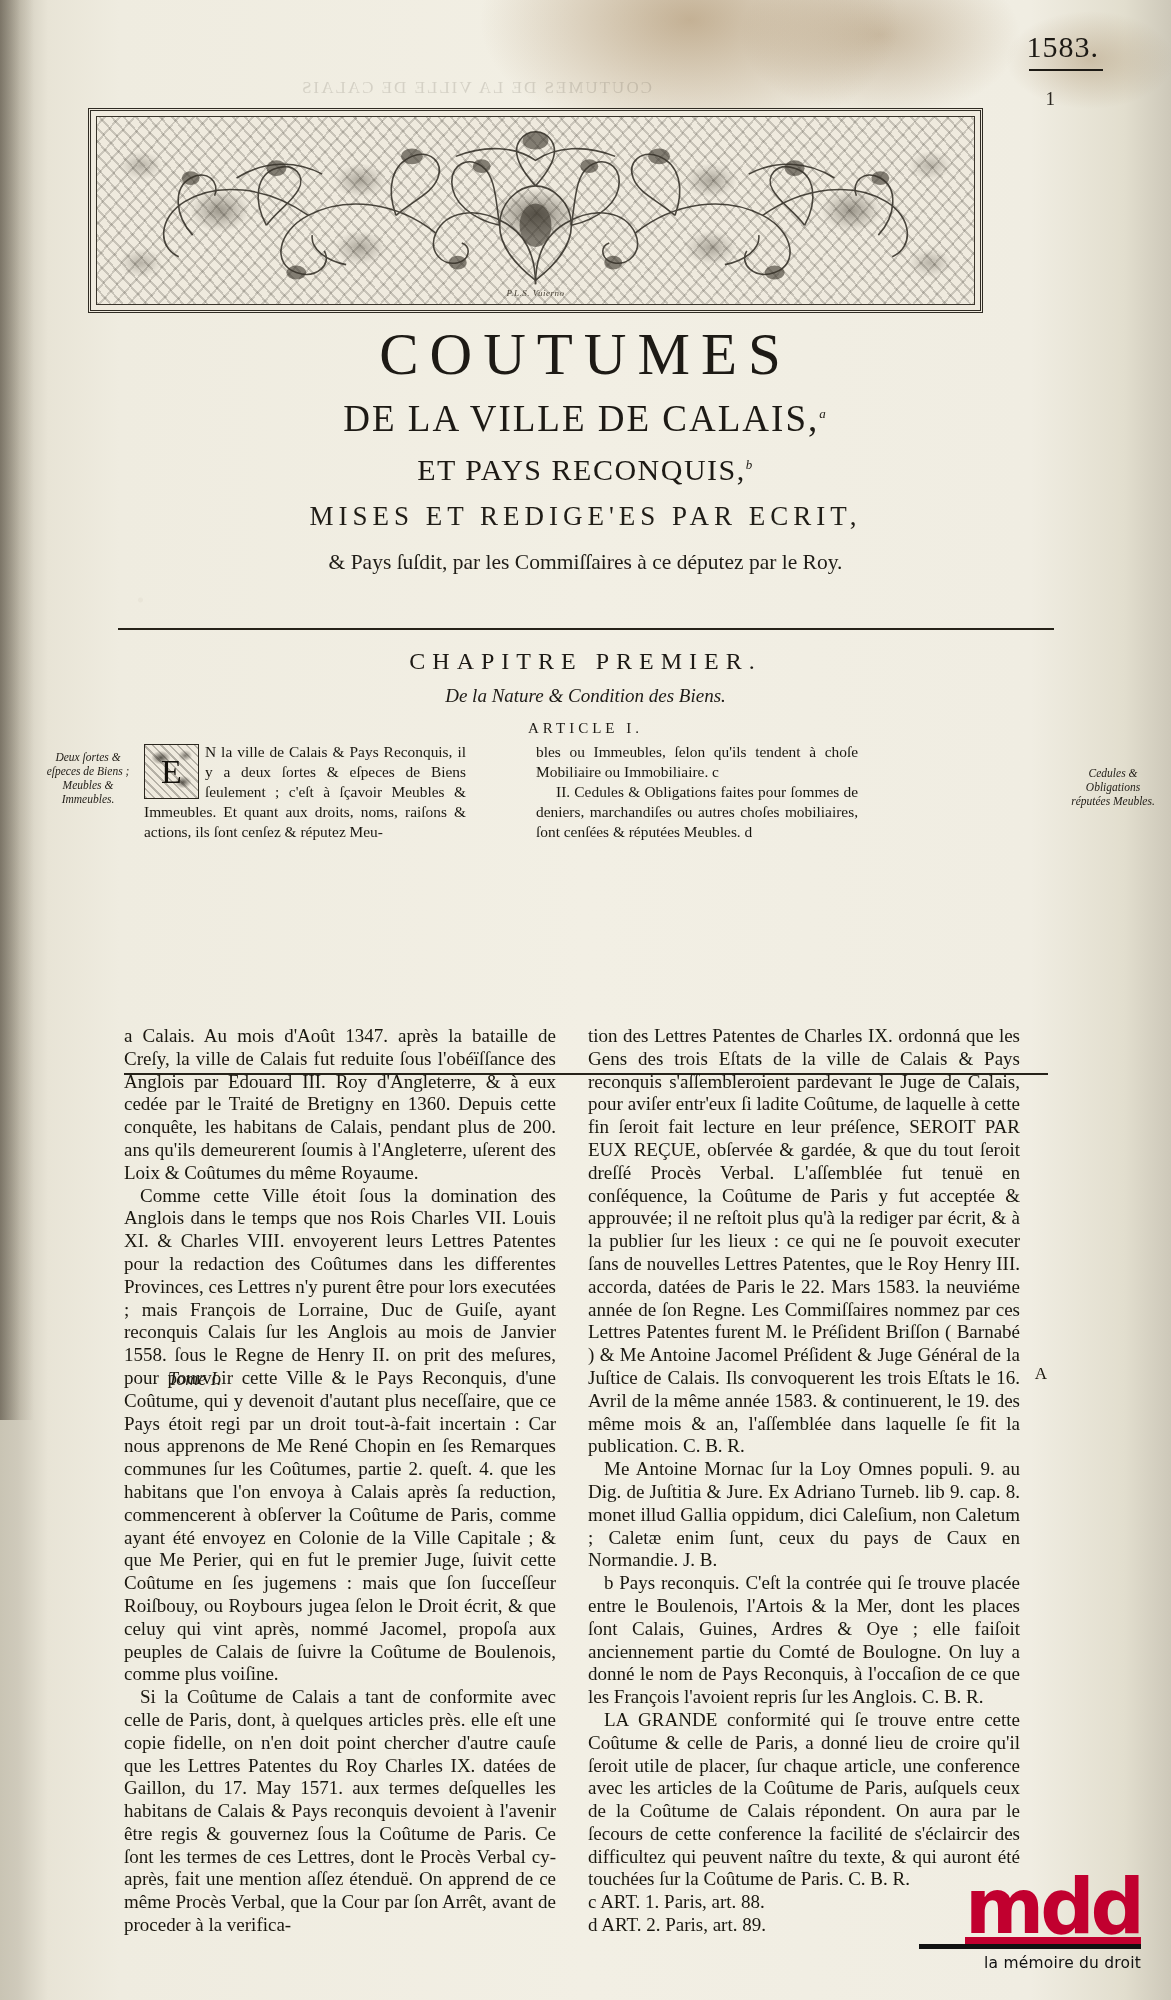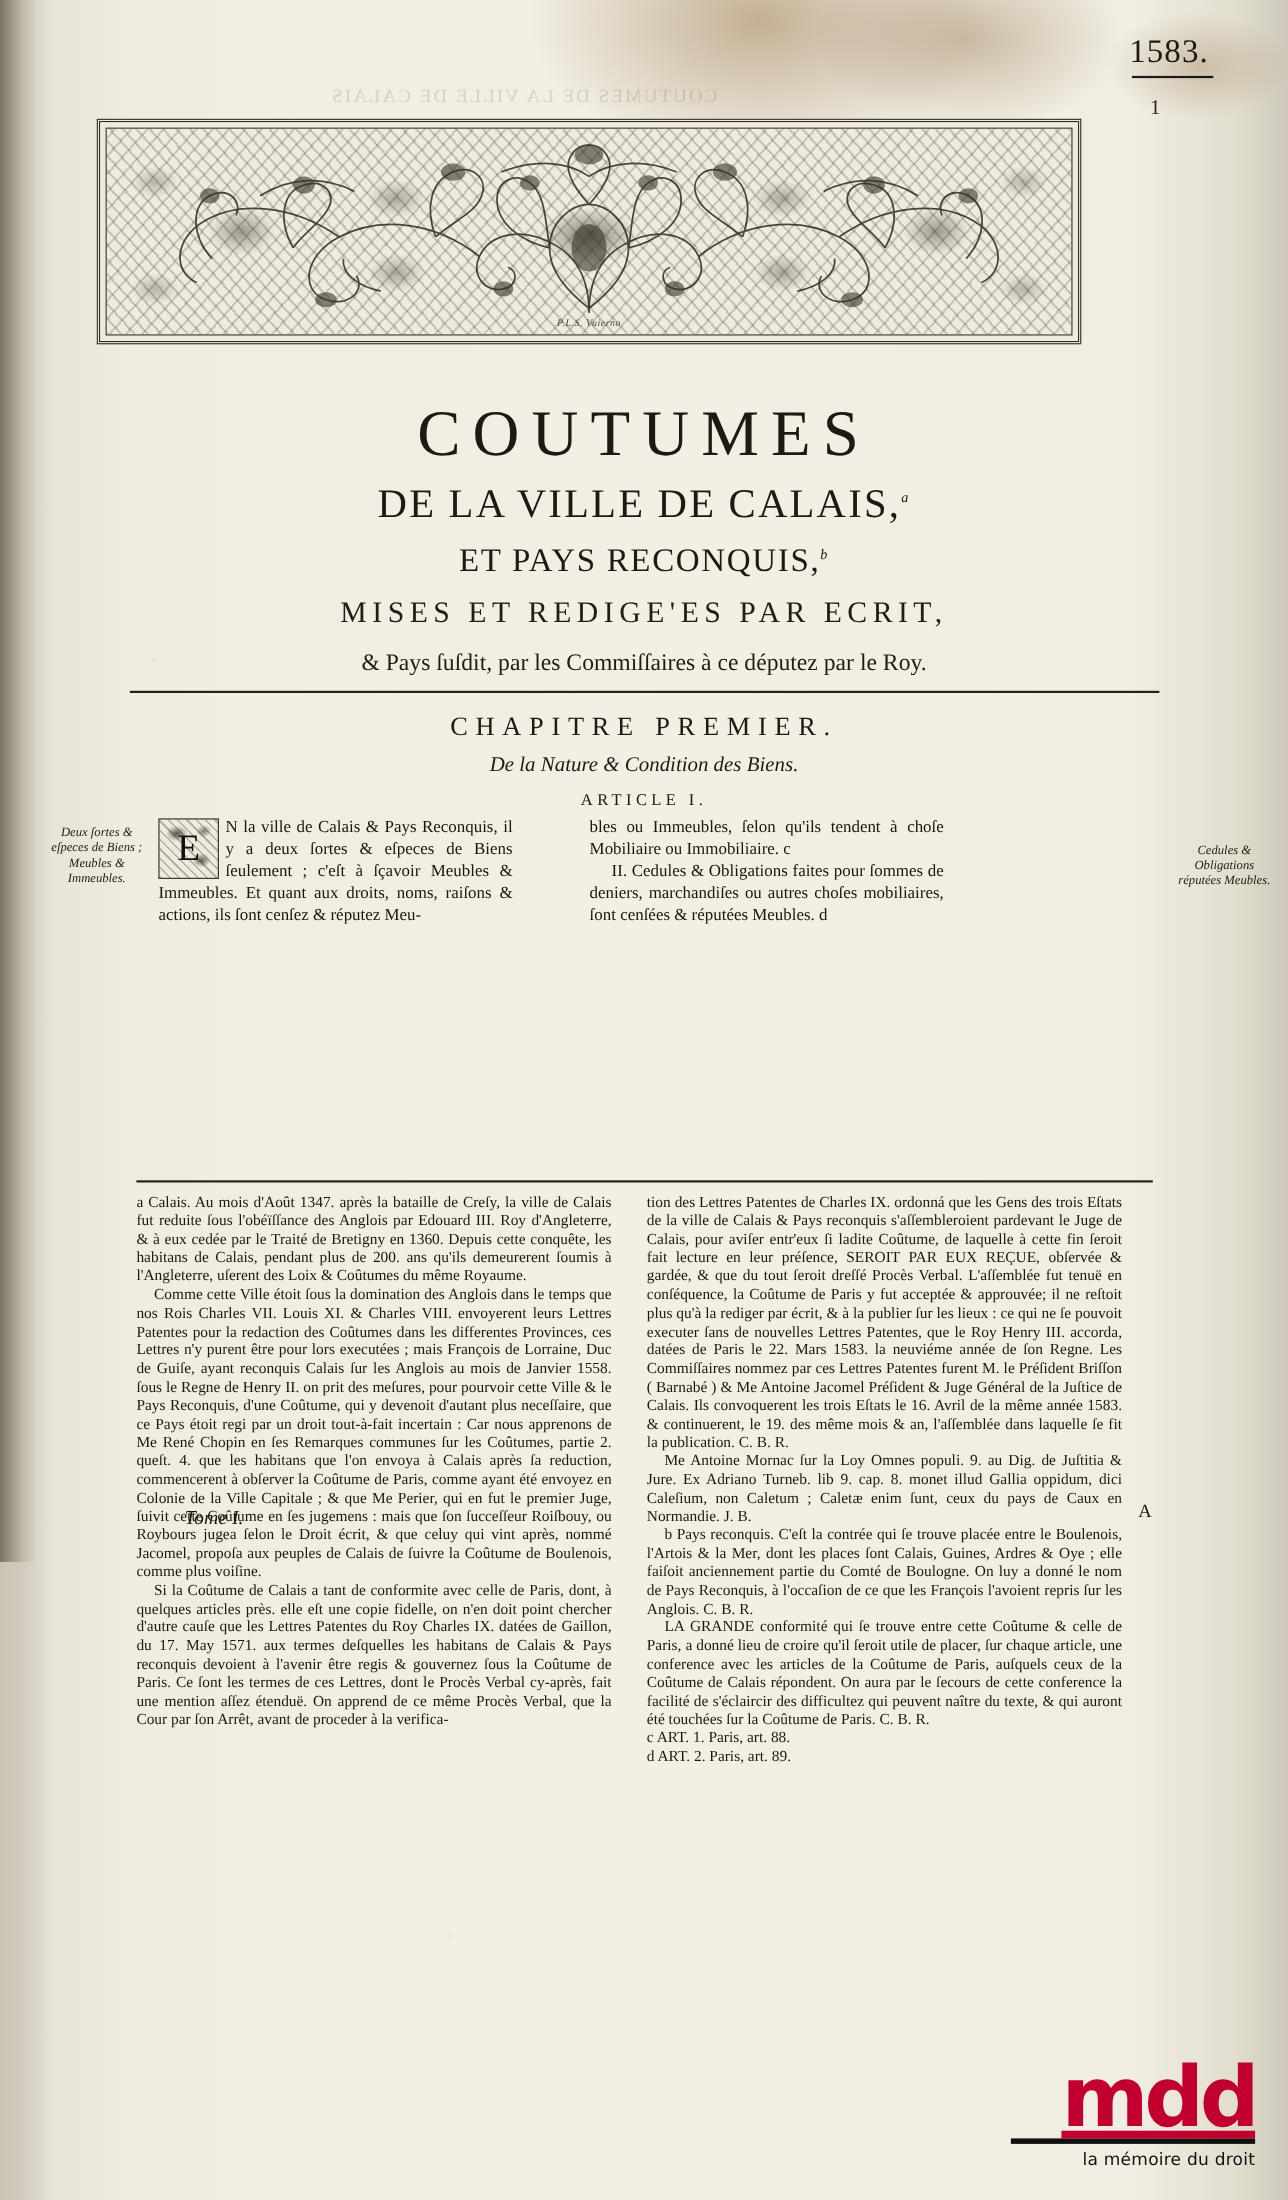--- a/index.html
+++ b/index.html
@@ -65,21 +65,21 @@
       repeating-linear-gradient(48deg, rgba(40,36,28,.20) 0 2px, rgba(40,36,28,0) 2px 9px),
       repeating-linear-gradient(-48deg, rgba(40,36,28,.18) 0 2px, rgba(40,36,28,0) 2px 11px),
       #efeade;
   }
   .headpiece svg{position:absolute;inset:0;width:100%;height:100%;}
   .engrav-sig{
     position:absolute;left:50%;bottom:6px;transform:translateX(-50%);
     font-style:italic;font-size:9px;color:#4a4438;letter-spacing:.5px;
   }
   
-  .title-block{position:absolute;left:0;right:0;top:325px;text-align:center;margin-top:40px;}
+  .title-block{position:absolute;left:0;right:0;top:325px;text-align:center;}
   .t1{
     font-size:59px;letter-spacing:11px;color:#1d1a15;line-height:1;
     font-family:"Liberation Serif", serif;
   }
   .t2{font-size:37px;letter-spacing:2px;color:#1d1a15;margin-top:13px;}
   .t3{font-size:30px;letter-spacing:1.5px;color:#1d1a15;margin-top:13px;}
   .t4{font-size:27px;letter-spacing:5px;color:#201d17;margin-top:14px;}
   .sup{font-size:13px;font-style:italic;vertical-align:super;}
   .t5{font-size:21.5px;color:#201d17;margin-top:16px;line-height:1.38;}
   .year{
@@ -123,21 +123,21 @@
     position:relative;
   }
   .dropcap .ch{
     position:absolute;left:50%;top:50%;transform:translate(-50%,-50%);
     font-size:34px;color:#14110c;
   }
   .indent{text-indent:20px;}
   
   .fnrule{position:absolute;left:124px;top:1073px;width:924px;height:2px;background:#262219;}
   .fncol{
-    position:absolute;top:1086px;width:432px;font-size:14px;line-height:1.20;
+    position:absolute;top:1025px;width:432px;font-size:19px;line-height:1.20;
     color:#1a170f;text-align:justify;
   }
   .fncol.l{left:124px;}
   .fncol.r{left:588px;}
   .fncol p{margin:0;text-indent:16px;}
   .fncol p.flush{text-indent:0;}
   .tome{
     position:absolute;left:168px;top:1369px;font-size:18px;font-style:italic;color:#1a170f;
   }
   .sigA{

